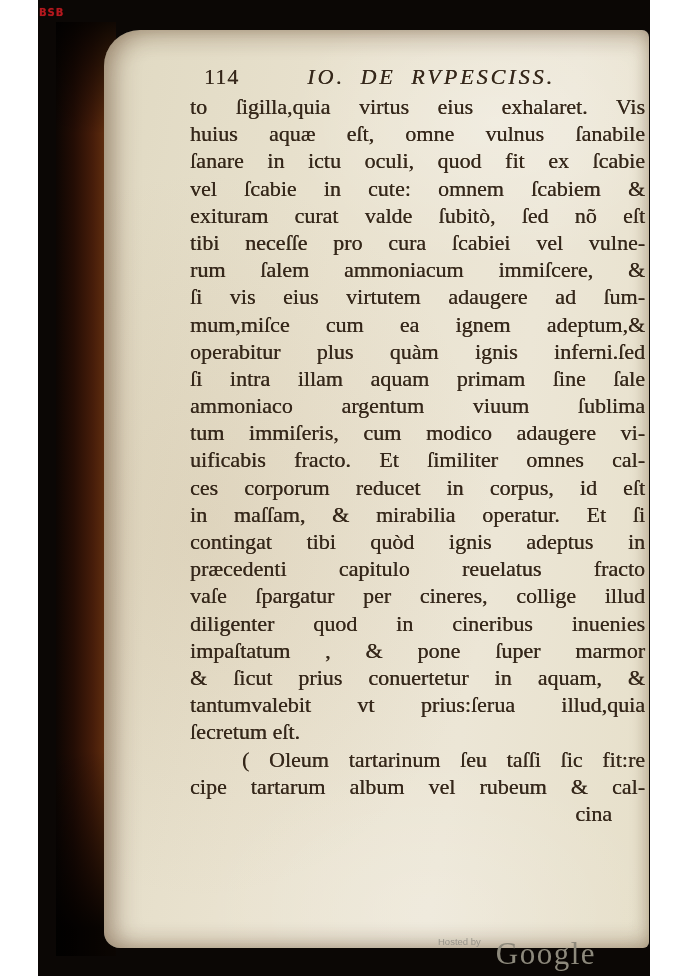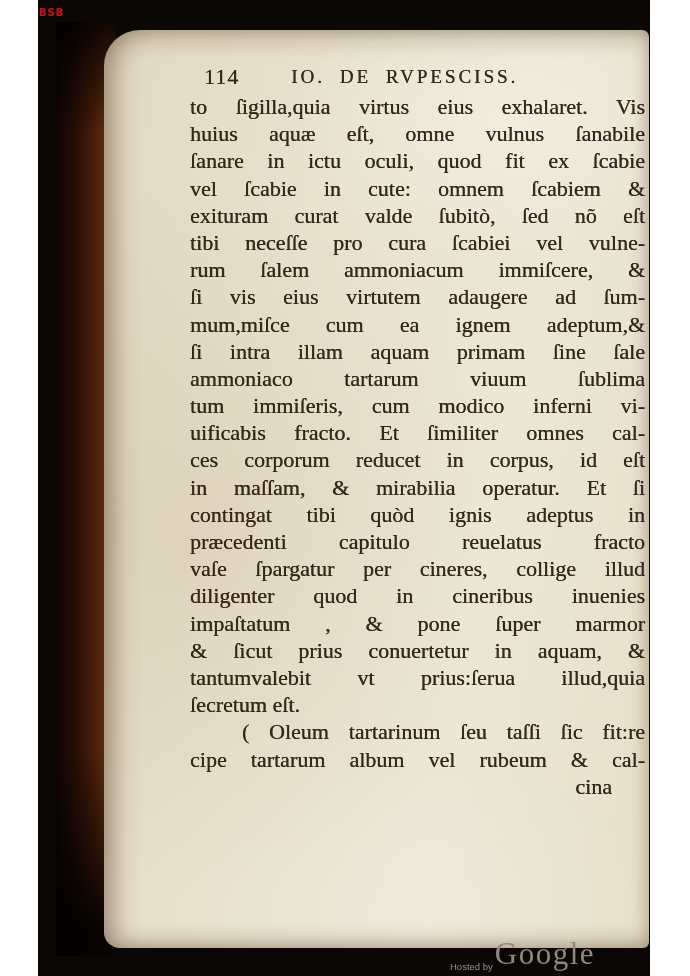--- a/index.html
+++ b/index.html
@@ -79,24 +79,25 @@
     display: flex;
     align-items: center;
     height: 33px;
   }
   .page-number {
     margin-left: 14px;
     font-size: 22px;
     letter-spacing: 1px;
   }
   .running-title {
-    margin-left: 52px;
-    font-size: 19px;
+    margin-left: 68px;
+    font-size: 22px;
     letter-spacing: 3px;
     word-spacing: 7px;
+    font-style: italic;
   }
   .body-text {
     font-size: 22px;
   }
   .line {
     height: 27.2px;
     line-height: 27.2px;
     text-align: justify;
     text-align-last: justify;
     white-space: nowrap;
@@ -110,25 +111,25 @@
     padding-left: 52px;
     width: 403px;
   }
   .line.catchword {
     text-align-last: right;
     padding-right: 33px;
     width: 422px;
   }
   .google-watermark {
     position: absolute;
-    left: 412px;
+    left: 400px;
     top: 936px;
     display: flex;
-    align-items: flex-end;
-    gap: 2px;
+    align-items: flex-start;
+    gap: 15px;
     z-index: 5;
   }
   .hosted-by {
     font-family: "Liberation Sans", sans-serif;
     font-size: 9.5px;
     color: #97938a;
   }
   .google-logo {
     font-family: Liberation Serif, serif;
     font-size: 31px;
@@ -158,23 +159,24 @@
           <div>
               <div class="line">to ſigilla,quia virtus eius exhalaret. Vis</div>
               <div class="line">huius aquæ eſt, omne vulnus ſanabile</div>
               <div class="line">ſanare in ictu oculi, quod fit ex ſcabie</div>
               <div class="line">vel ſcabie in cute: omnem ſcabiem &amp;</div>
               <div class="line">exituram curat valde ſubitò, ſed nõ eſt</div>
               <div class="line">tibi neceſſe pro cura ſcabiei vel vulne-</div>
               <div class="line">rum ſalem ammoniacum immiſcere, &amp;</div>
               <div class="line">ſi vis eius virtutem adaugere ad ſum-</div>
               <div class="line">mum,miſce cum ea ignem adeptum,&amp;</div>
+              <div class="line">operabitur plus quàm ignis inferni.ſed</div>
               <div class="line">ſi intra illam aquam primam ſine ſale</div>
-              <div class="line">ammoniaco tartarum viuum ſublima</div>
-              <div class="line">tum immiſeris, cum modico inferni vi-</div>
+              <div class="line">ammoniaco argentum viuum ſublima</div>
+              <div class="line">tum immiſeris, cum modico adaugere vi-</div>
               <div class="line">uificabis fracto.  Et ſimiliter omnes cal-</div>
               <div class="line">ces corporum reducet in corpus, id eſt</div>
               <div class="line">in maſſam, &amp; mirabilia operatur.  Et ſi</div>
               <div class="line">contingat tibi quòd ignis adeptus in</div>
               <div class="line">præcedenti capitulo reuelatus fracto</div>
               <div class="line">vaſe ſpargatur per cineres, collige illud</div>
               <div class="line">diligenter quod in cineribus inuenies</div>
               <div class="line">impaſtatum , &amp; pone ſuper marmor</div>
               <div class="line">&amp; ſicut prius conuertetur in aquam, &amp;</div>
               <div class="line">tantumvalebit vt prius:ſerua illud,quia</div>

